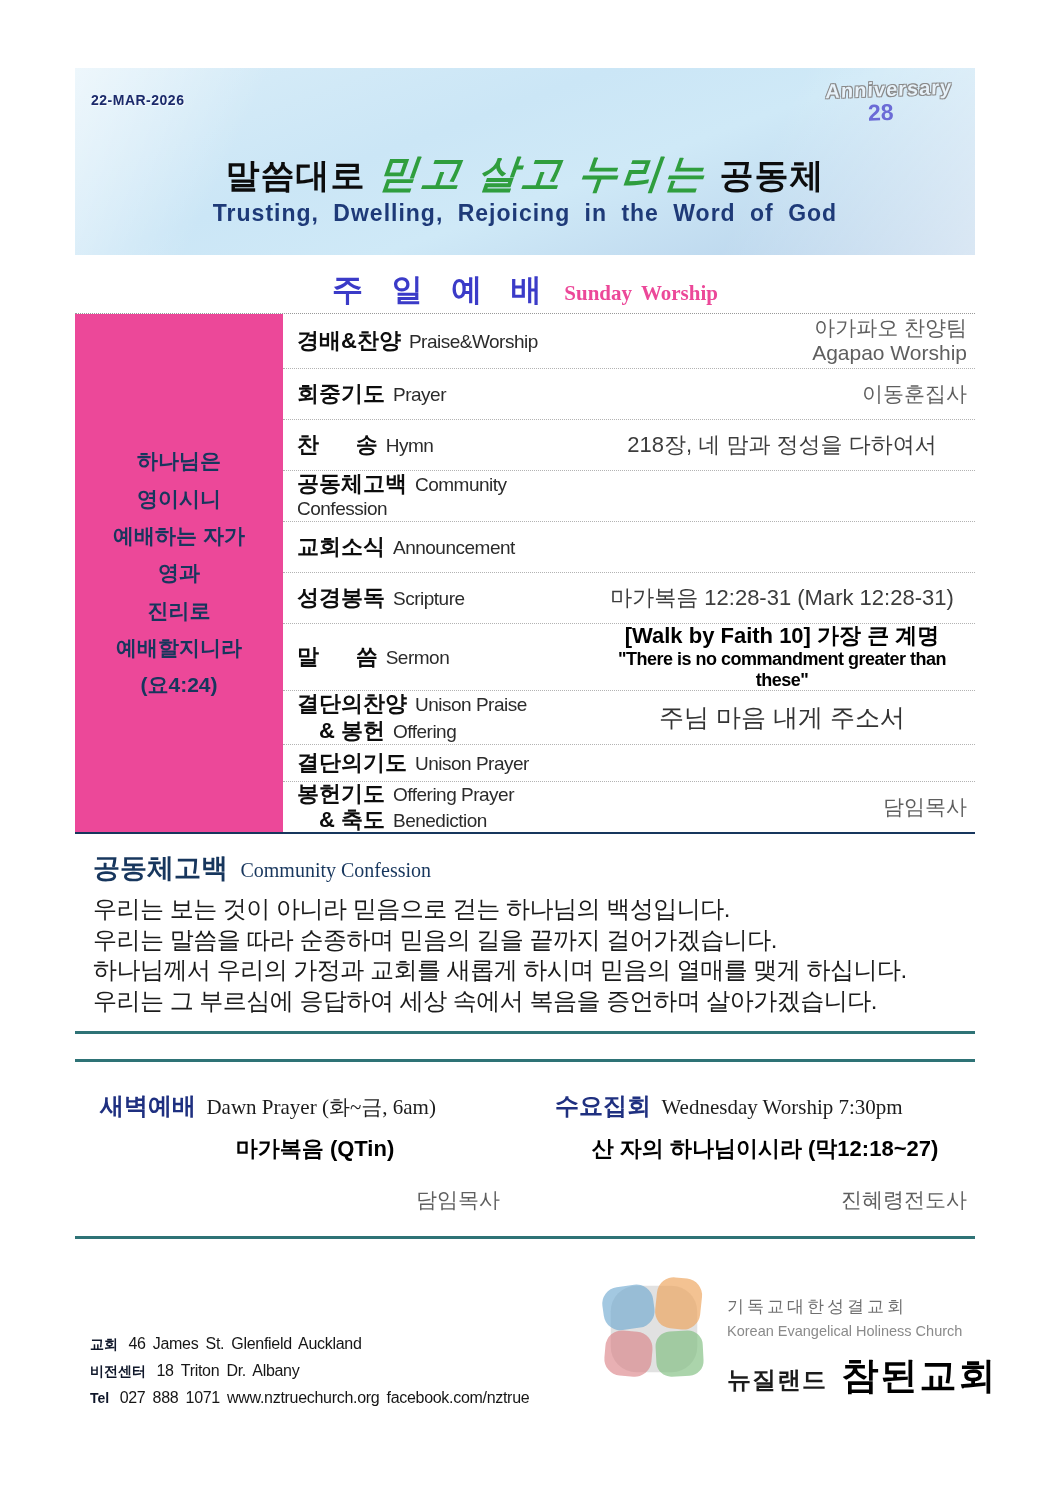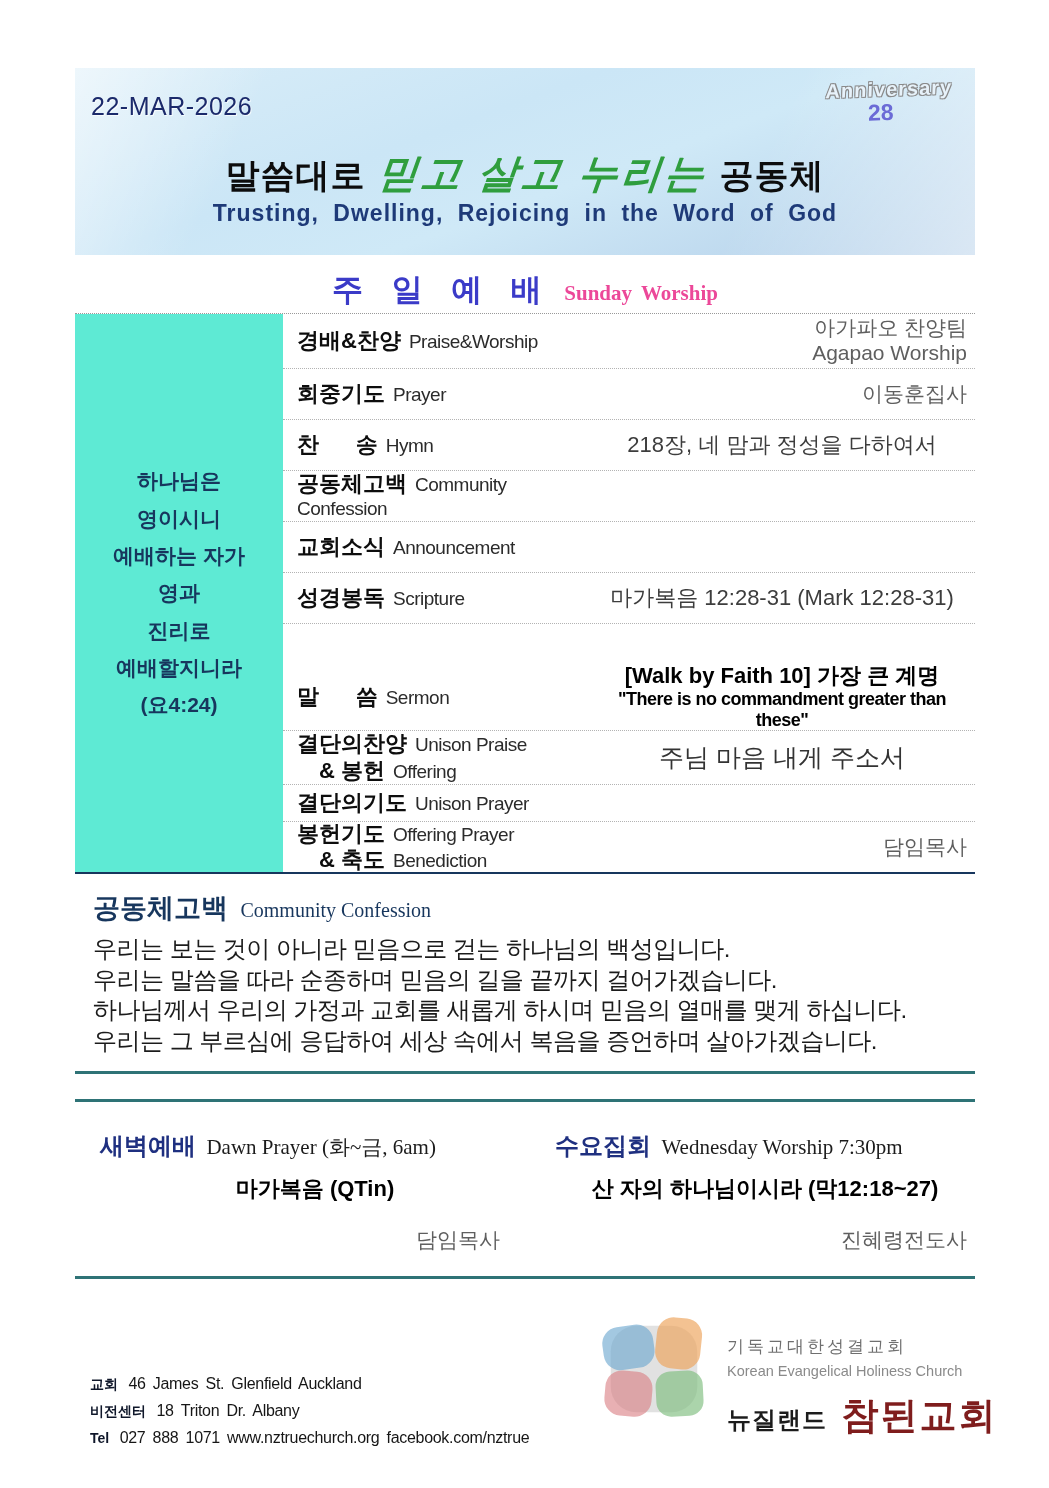--- a/index.html
+++ b/index.html
@@ -14,21 +14,21 @@
   
   .banner {
     margin-top:68px; height:187px; position:relative;
     background:
       linear-gradient(115deg, rgba(255,255,255,.55) 0%, rgba(255,255,255,0) 20%),
       linear-gradient(295deg, rgba(255,255,255,.5) 0%, rgba(255,255,255,0) 26%),
       linear-gradient(160deg, #d9edf8 0%, #cbe6f6 38%, #cfe9f7 58%, #b4cfe9 100%);
   }
   .banner-date {
     position:absolute; left:16px; top:24px;
-    font-size:25px; font-weight:normal; color:#1b2a6b; letter-spacing:.5px;
+    font-size:14px; font-weight:bold; color:#1b2a6b; letter-spacing:.5px;
     text-shadow:1px 1px 0 rgba(255,255,255,.7);
   }
   .anniv { position:absolute; right:22px; top:10px; text-align:center; transform:rotate(-2deg); }
   .anniv-word {
     font-size:20px; font-weight:bold; letter-spacing:1px;
     color:#e7f2fa;
     text-shadow:-1px -1px 0 #8a8a8a, 1px -1px 0 #8a8a8a, -1px 1px 0 #8a8a8a, 1px 1px 0 #8a8a8a;
     transform:skewX(-4deg);
     display:inline-block;
   }
@@ -47,21 +47,21 @@
   
   .sw-heading { margin-top:14px; height:44px; text-align:center; white-space:nowrap; }
   .sw-ko { font-size:31px; font-weight:bold; color:#3b3bc8; letter-spacing:10px; }
   .sw-en { font-size:21px; font-weight:bold; color:#ec4899; font-family:"Liberation Serif", serif; margin-left:8px; word-spacing:4px; }
 
   
   .wtable {
     display:flex; border-top:1px dotted #999; border-bottom:2px solid #17365d;
   }
   .wsidebar {
-    width:208px; flex:0 0 208px; background:#5eead4;
+    width:208px; flex:0 0 208px; background:#ec4899;
     display:flex; flex-direction:column; justify-content:center; align-items:center;
     text-align:center; color:#17365d; font-weight:bold; font-size:21px; line-height:1.78;
   }
   .wrows { flex:1; display:flex; flex-direction:column; }
   .trow {
     display:flex; align-items:center; border-bottom:1px dotted #b3b3b3;
     padding:0 8px 0 14px;
   }
   .trow:last-child { border-bottom:none; }
   .tlabel { flex:0 0 300px; line-height:1.2; }
@@ -100,21 +100,21 @@
 
   
   .footer { position:relative; height:270px; }
   .logo-group { position:absolute; left:520px; top:18px; display:flex; align-items:center; }
   .logo-svg { width:118px; height:118px; flex:0 0 118px; }
   .logo-text { margin-left:14px;margin-top:38px; }
   .den-ko { font-size:17px; color:#6f6f6f; letter-spacing:3px; }
   .den-en { font-size:14.5px; color:#8a8a8a; margin-top:5px; }
   .church-line { margin-top:12px; white-space:nowrap; }
   .church-prefix { font-size:24px; font-weight:bold; color:#1c1c1c; letter-spacing:1px; }
-  .church-name { font-size:37px; font-weight:900; color:#7f1d1d; margin-left:10px; letter-spacing:2px; }
+  .church-name { font-size:37px; font-weight:900; color:#000000; margin-left:10px; letter-spacing:2px; }
   .address { position:absolute; left:15px; top:96px; }
   .addr-row { margin-bottom:9px; white-space:nowrap; }
   .addr-label { font-size:14px; font-weight:bold; color:#0f172a; vertical-align:top; position:relative; top:1px; margin-right:6px; }
   .addr-value { font-size:16px; color:#161616; letter-spacing:-0.3px; word-spacing:3px; }
 </style>
 </head>
 <body>
 
 <div class="content">
 
@@ -183,21 +183,21 @@
         <div class="tvalue"></div>
       </div>
 
       <div class="trow" style="height:51px;">
         <div class="tlabel">
           <span class="lko">성경봉독</span><span class="len">Scripture</span>
         </div>
         <div class="tvalue v-center">마가복음 12:28-31 (Mark 12:28-31)</div>
       </div>
 
-      <div class="trow" style="height:67px;margin-top:40px;">
+      <div class="trow" style="height:67px;">
         <div class="tlabel">
           <span class="lko">말      씀</span><span class="len">Sermon</span>
         </div>
         <div class="tvalue">
           <div class="sermon-l1">[Walk by Faith 10] 가장 큰 계명</div>
           <div class="sermon-l2">"There is no commandment greater than these"</div>
         </div>
       </div>
 
       <div class="trow" style="height:54px;">

